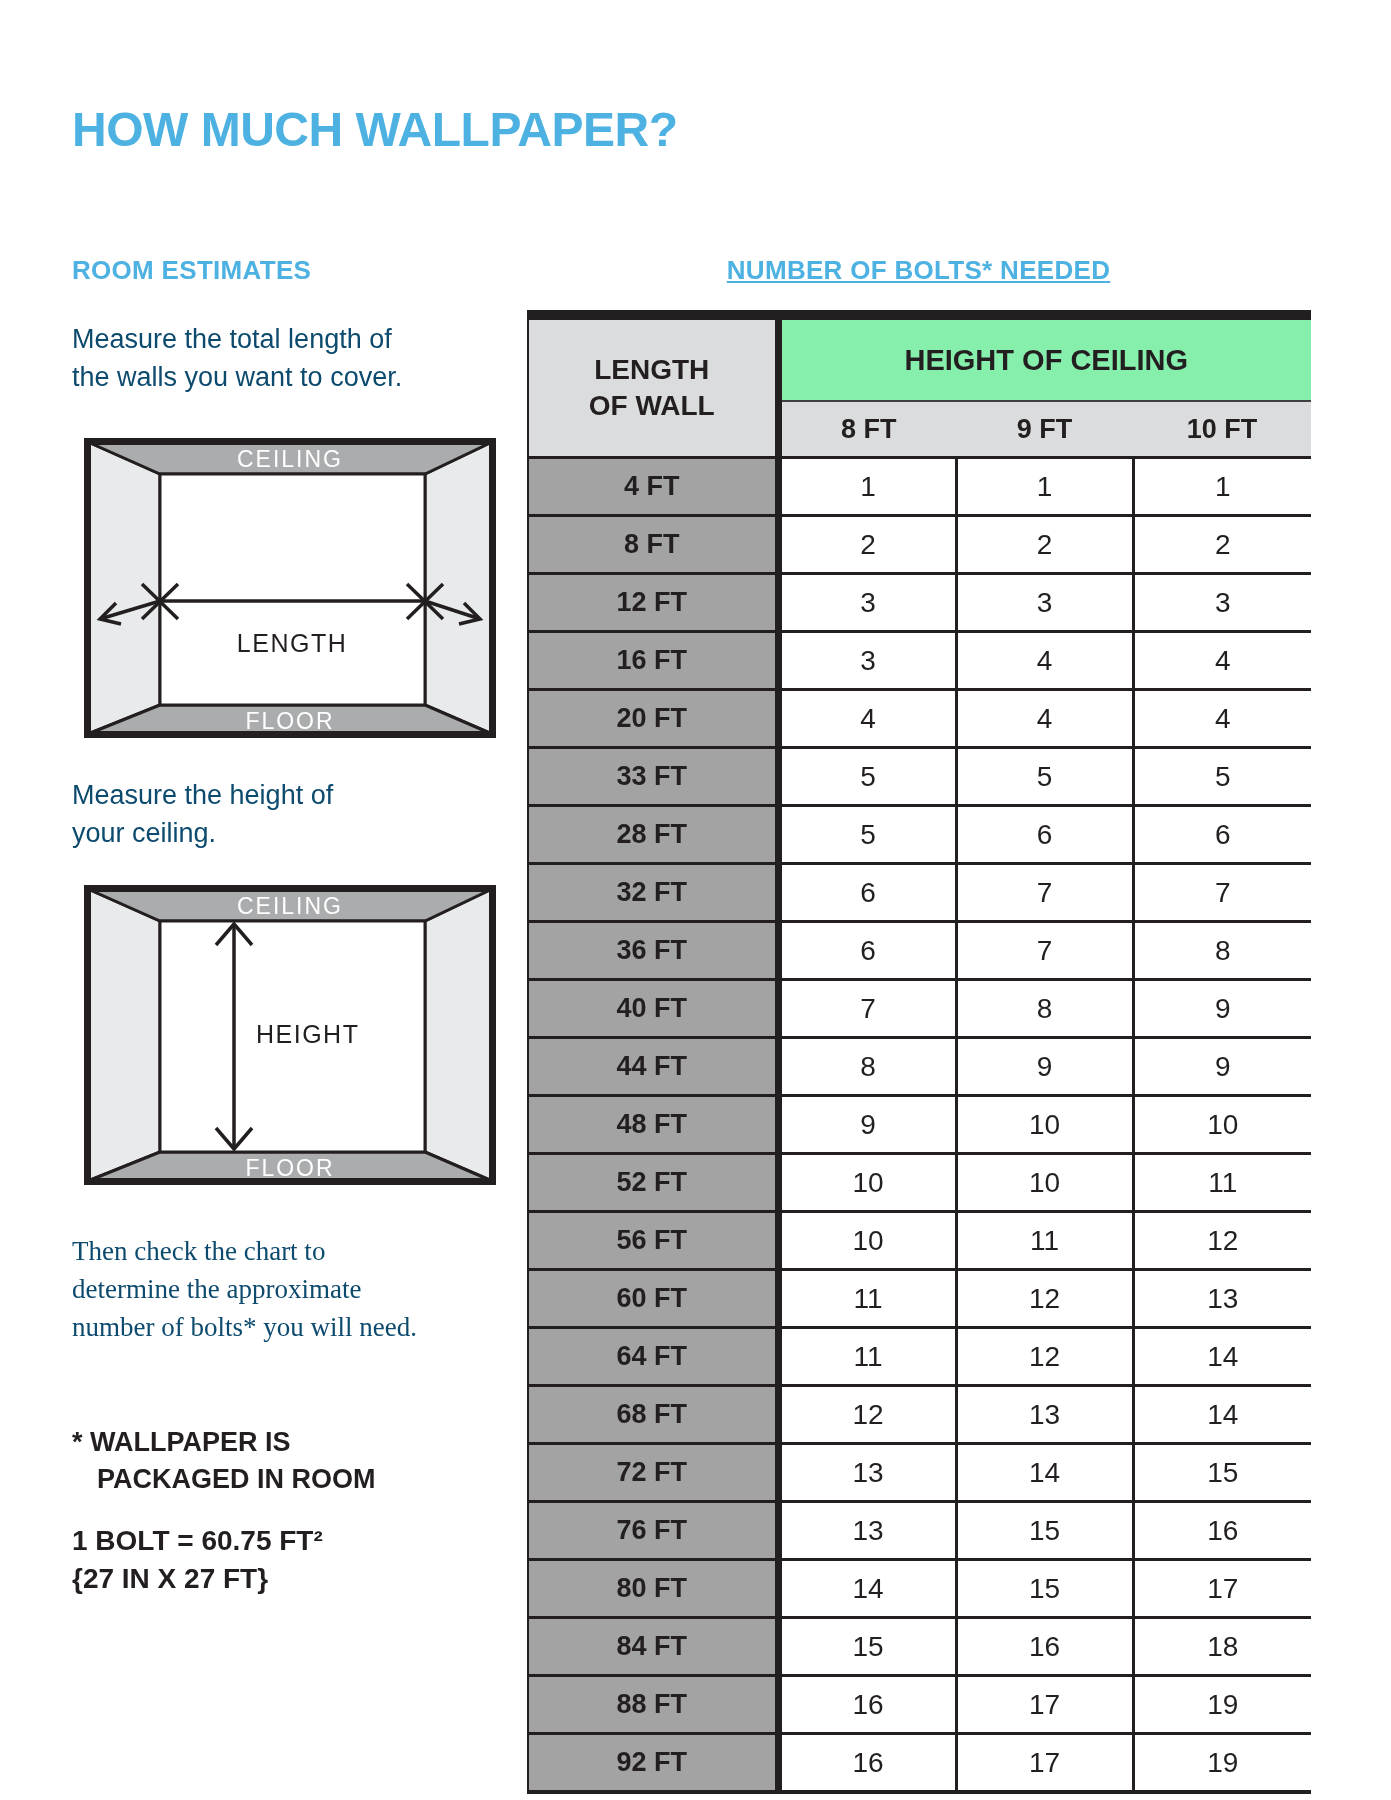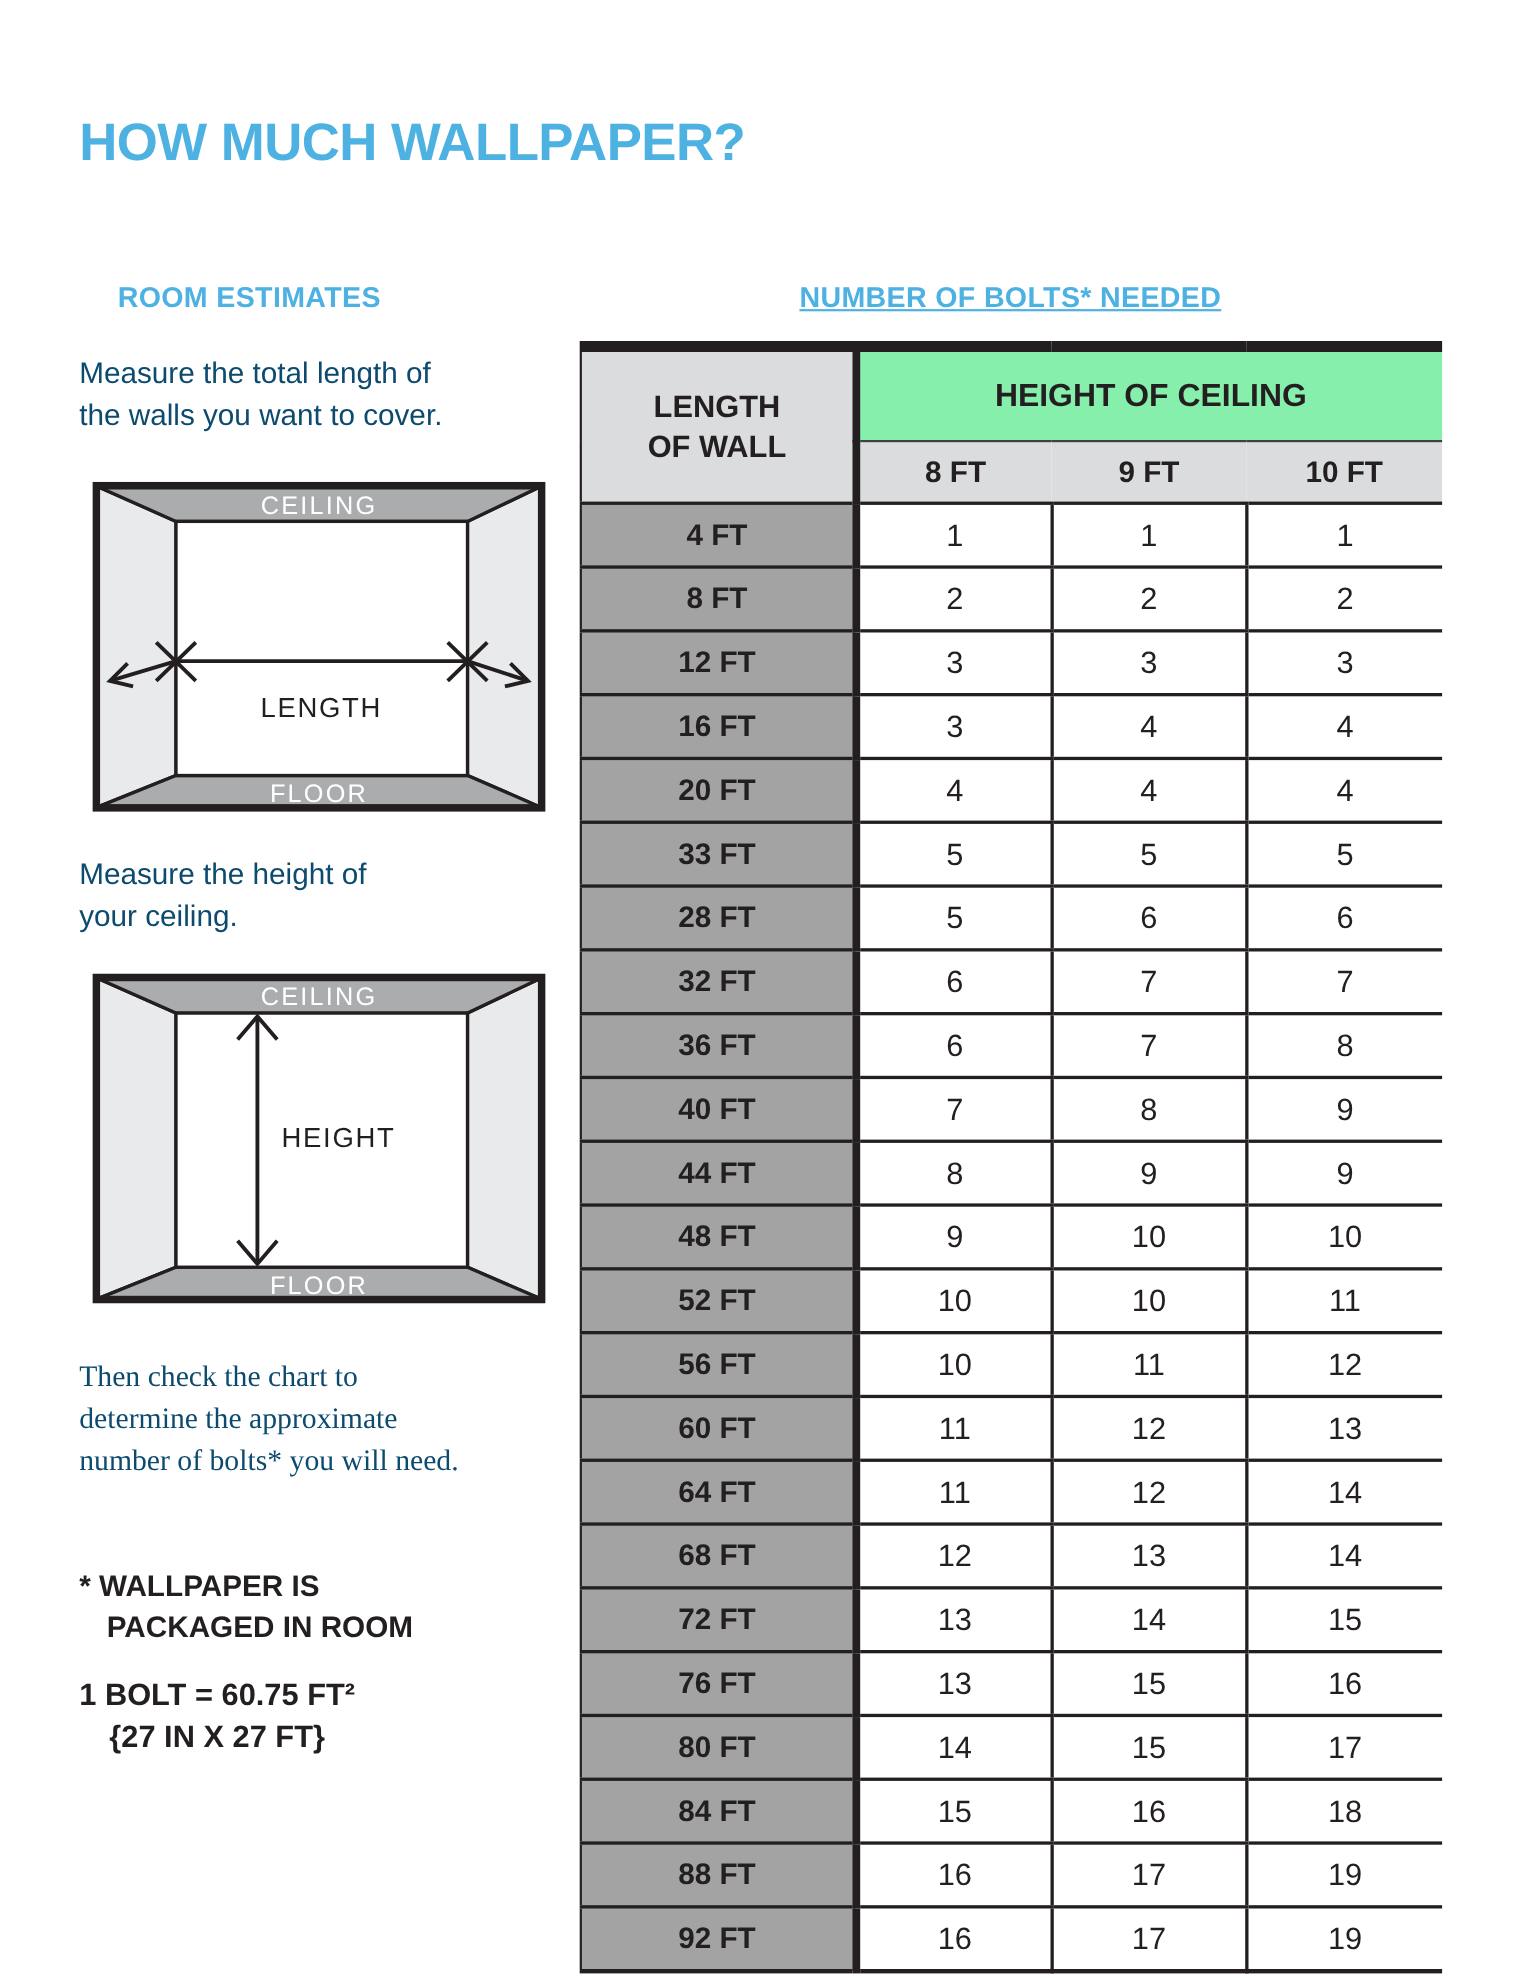--- a/index.html
+++ b/index.html
@@ -15,21 +15,21 @@
   .page-title {
     position:absolute; left:72px; top:70px;
     font-size:48px; font-weight:bold; letter-spacing:-0.5px;
     color:#4DB1E2;
   }
   .sec-heading {
     position:absolute;
     font-size:26px; font-weight:bold; letter-spacing:0.3px;
     color:#4DB1E2;
   }
-  #room-estimates-heading { left:72px; top:255px;margin-left:35px; }
+  #room-estimates-heading { left:72px; top:255px; }
   #table-heading { left:527px; top:255px; width:783px; text-align:center;text-decoration:underline; }
   .para {
     position:absolute; left:72px;
     font-size:27px; line-height:38px;
     white-space:pre-line; color:#0c4a6e;
   }
   #step1 { top:320px; }
   #step2 { top:776px; }
   #step3 { top:1232px;font-family:Liberation Serif, serif; }
   .diagram { position:absolute; left:84px; width:412px; height:300px; }
@@ -38,21 +38,20 @@
   .footnote {
     position:absolute; left:72px; top:1424px;
     font-size:27px; font-weight:bold; line-height:37px;
     white-space:pre-line;
     padding-left:25px; text-indent:-25px;
   }
   .bolt-info {
     position:absolute; left:72px; top:1522px;
     font-size:28px; font-weight:bold; line-height:38px;
     white-space:pre-line;
-    text-align:center;
   }
   table.bolts-table {
     position:absolute; left:527px; top:310px;
     width:783px;
     border-collapse:collapse; table-layout:fixed;
     border-top:10px solid #231F20;
     border-bottom:4px solid #231F20;
     border-left:2px solid #231F20;
   }
   .bolts-table th, .bolts-table td {

